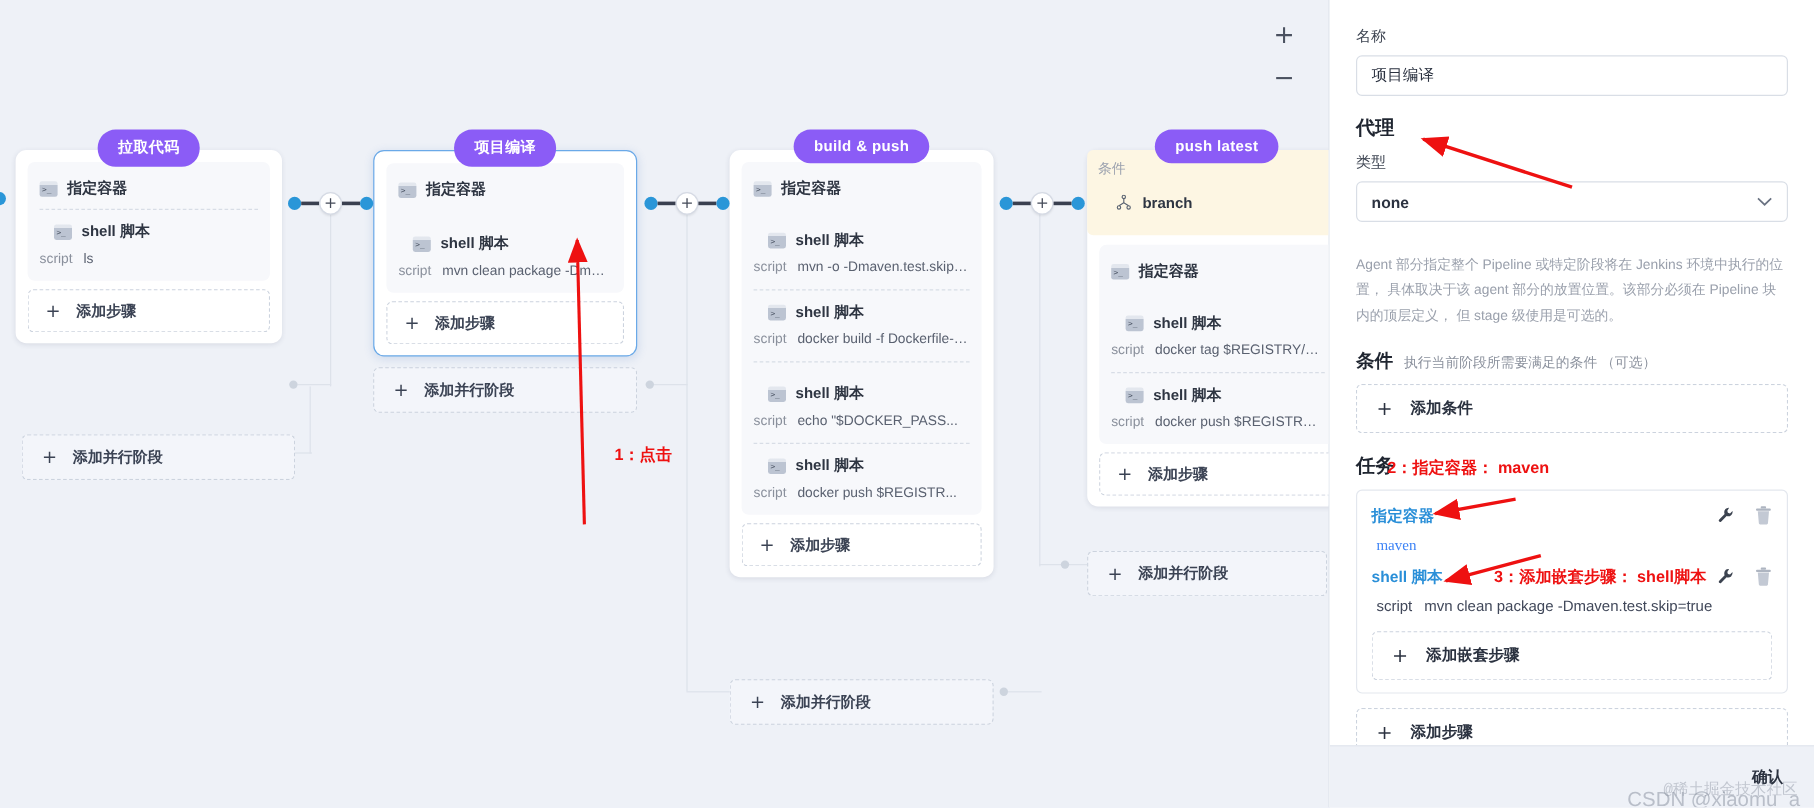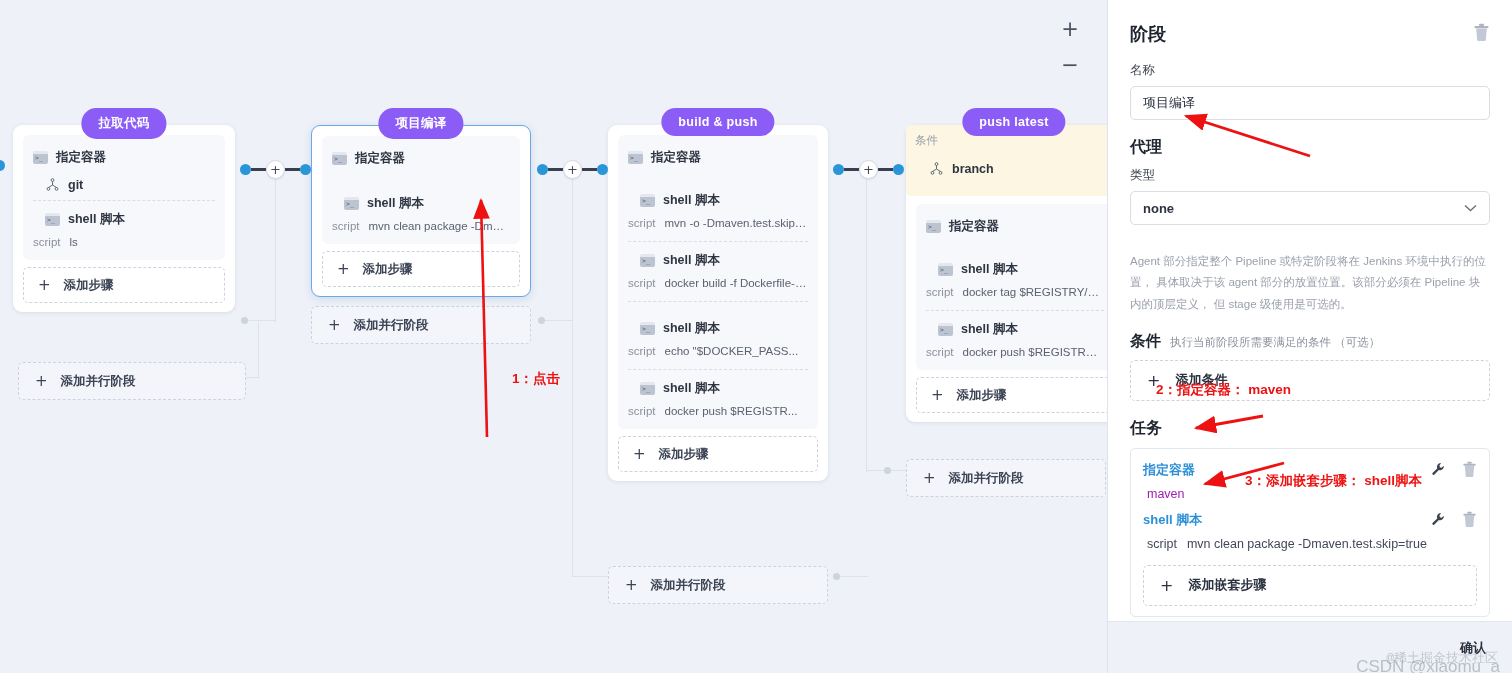--- a/index.html
+++ b/index.html
@@ -154,21 +154,21 @@
     cursor: pointer; background: #fff;
   }
   .panel-add .plus { font-size: 16px; font-weight: normal; font-family: "DejaVu Sans", sans-serif; }
   .task-card {
     border: 1px solid #e3e7ee; border-radius: 5px;
     padding: 9px 12px 10px 12px; margin-top: 8px;
   }
   .task-row { display: flex; align-items: center; justify-content: space-between; padding: 3px 0; }
   .task-name { font-size: 13px; color: #2a8fd8; font-weight: bold; }
   .task-actions { display: flex; align-items: center; gap: 16px; }
-  .task-val { font-size: 12.5px; color: #a21caf; padding: 5px 0 7px 4px; }
+  .task-val { font-size: 12.5px; color: #3b82f6; padding: 5px 0 7px 4px; font-family: Liberation Serif, serif; }
   .task-script { display: flex; gap: 10px; padding: 5px 0 2px 4px; }
   .task-script .k { font-size: 12.5px; color: #41485a; }
   .task-script .v { font-size: 12.5px; color: #41485a; }
 
   .panel-footer {
     position: absolute; left: 0; right: 0; bottom: 0; height: 52px;
     background: #eef1f7; border-top: 1px solid #e2e6ee;
     display: flex; align-items: center; justify-content: flex-end;
     padding-right: 26px;
   }
@@ -246,29 +246,20 @@
 
       <div class="stage-col" style="left:13px; width:222px;">
         <div class="stage-title">拉取代码</div>
         <div class="stage-card" style="top:125px; left:0; width:222px;">
           <div class="steps-wrap">
             <div class="step-row">
               <div class="termbox">
                   <span>&gt;_</span>
                 </div>
               <div class="step-label">指定容器</div>
-            </div>
-            <div class="step-row indent">
-              <svg class="git-ico" viewBox="0 0 16 16">
-                <circle cx="8" cy="2.4" r="1.6" fill="none" stroke="#5b6personally" stroke-width="1.1" style="stroke:#5b6472"></circle>
-                <circle cx="3.4" cy="12.4" r="1.6" fill="none" stroke="#5b6472" stroke-width="1.1"></circle>
-                <circle cx="12.6" cy="12.4" r="1.6" fill="none" stroke="#5b6472" stroke-width="1.1"></circle>
-                <path d="M8 4.2 V8 M8 8 L3.4 10.9 M8 8 L12.6 10.9" stroke="#5b6472" stroke-width="1.1" fill="none"></path>
-              </svg>
-              <div class="step-label">git</div>
             </div>
             <div class="divider-dotted"></div>
             <div class="step-row indent">
               <div class="termbox">
                   <span>&gt;_</span>
                 </div>
               <div class="step-label">shell 脚本</div>
             </div>
             <div class="script-row">
               <div class="script-key">script</div>
@@ -439,30 +430,20 @@
         <div class="add-parallel" style="top:459px; left:0; width:200px;">
           <span class="plus">+</span>
           <span>添加并行阶段</span>
         </div>
       </div>
 
     </div>
   </div>
 
   <div class="panel">
-    <div class="panel-head">
-      <div class="panel-title">阶段</div>
-      <div class="trash-btn">
-        <svg width="17" height="19" viewBox="0 0 17 19">
-          <rect x="1.5" y="3" width="14" height="2.2" rx="1" fill="#aeb5c1"></rect>
-          <rect x="6" y="0.8" width="5" height="2.2" rx="0.8" fill="#aeb5c1"></rect>
-          <path d="M3.2 5.6 h10.6 l-1 11.4 a1.2 1.2 0 0 1 -1.2 1.1 H5.4 a1.2 1.2 0 0 1 -1.2 -1.1 z" fill="#c3c9d4"></path>
-        </svg>
-      </div>
-    </div>
 
     <label class="lbl">名称</label>
     <input class="txt-input" value="项目编译" style="">
 
     <div class="sect-title">代理</div>
     <label class="lbl">类型</label>
     <div class="select-box">
       <span>none</span>
       <svg width="13" height="8" viewBox="0 0 13 8">
         <path d="M1 1.4 L6.5 6.6 L12 1.4" stroke="#6a7282" stroke-width="1.4" fill="none"></path>

